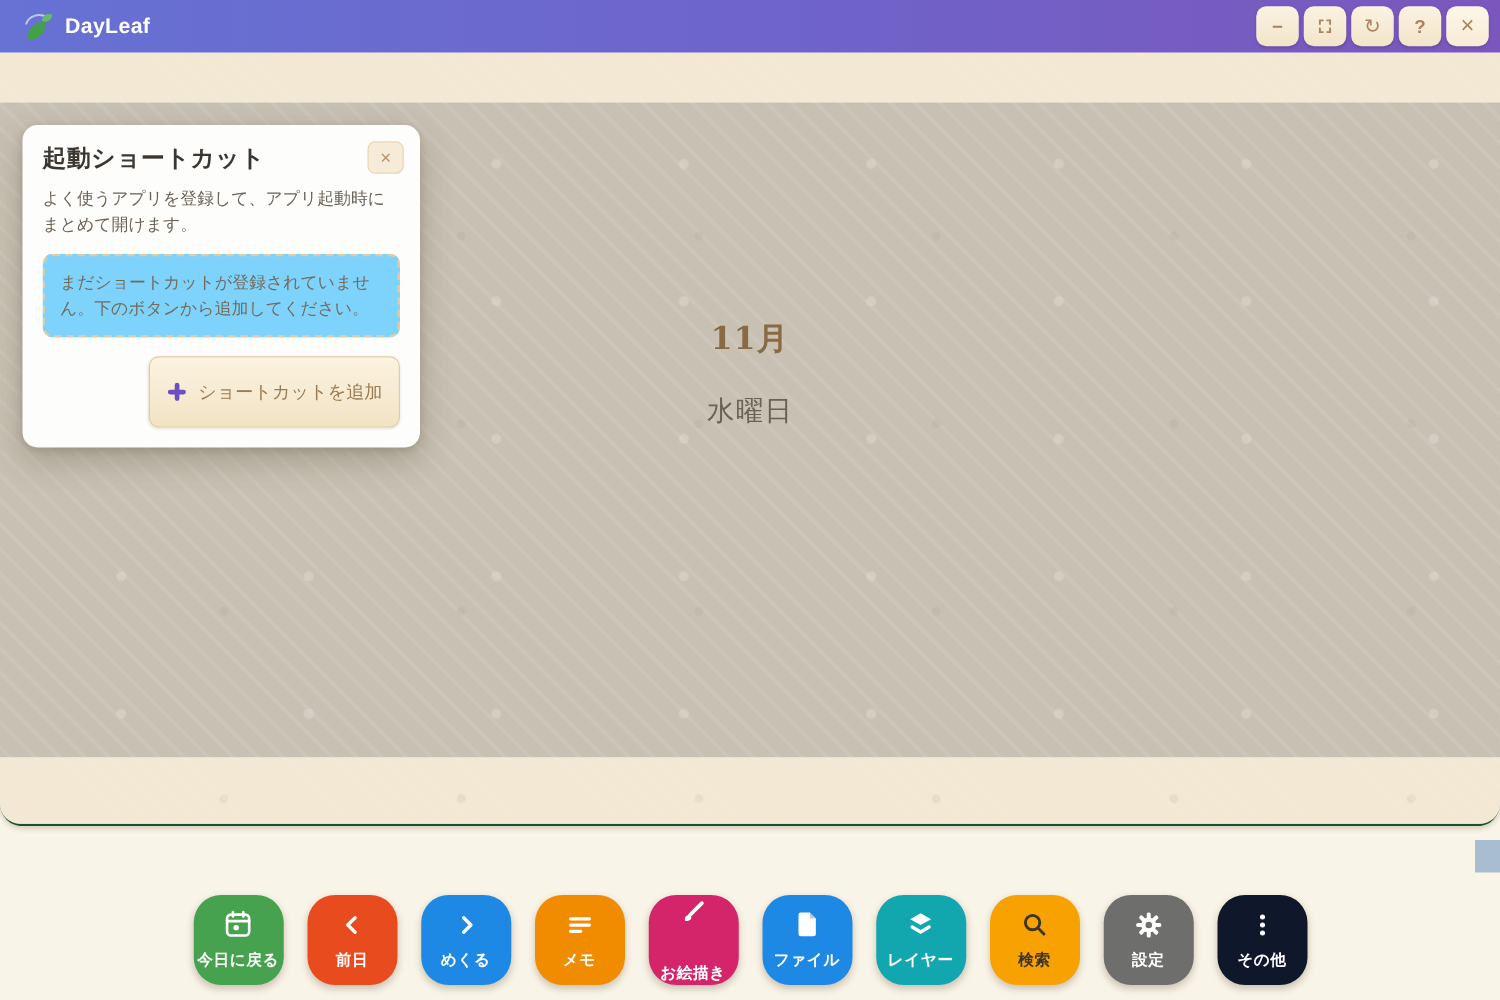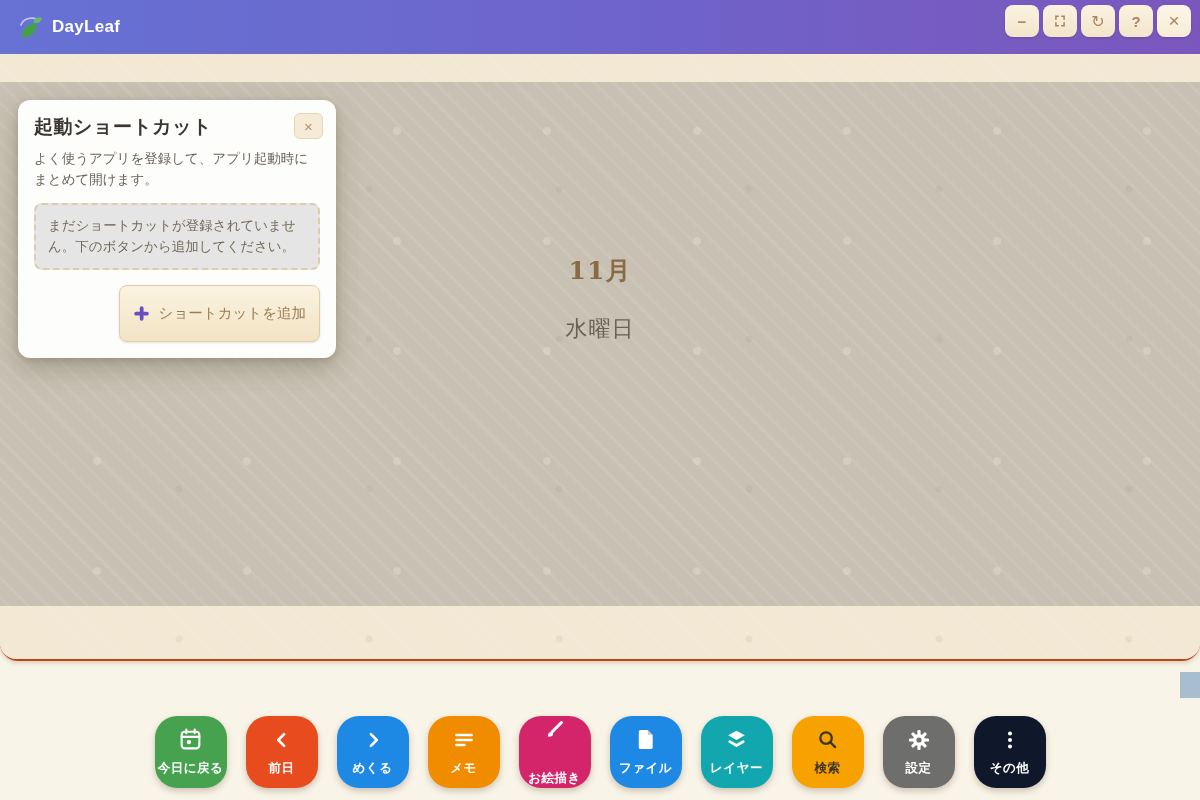--- a/index.html
+++ b/index.html
@@ -5,21 +5,21 @@
   html,body{margin:0;padding:0;}
   body{
     width:1200px;height:800px;position:relative;overflow:hidden;
     background:#f9f4e8;
     font-family:"Liberation Sans","DejaVu Sans",sans-serif;
     -webkit-font-smoothing:antialiased;
   }
 
   
   .titlebar{
-    position:absolute;top:0;left:0;width:1200px;height:54px;
+    position:absolute;top:0;left:0;width:1200px;height:42px;
     background:linear-gradient(90deg,#6672d4 0%,#6f63c9 55%,#7b57bd 100%);
     display:flex;align-items:center;z-index:10;
   }
   .logo{width:27px;height:27px;margin-left:17px;display:flex;align-items:center;justify-content:center;}
   .app-name{color:#ffffff;font-size:17px;font-weight:700;margin-left:8px;letter-spacing:.3px;}
   .win-controls{position:absolute;right:9px;top:5px;display:flex;gap:4px;}
   .win-btn{
     width:34px;height:32px;border-radius:8px;border:0;
     background:linear-gradient(#fbf2e1,#f2e5ca);
     color:#a9845e;display:flex;align-items:center;justify-content:center;
@@ -29,21 +29,21 @@
   }
   .win-btn.close{background:linear-gradient(#fdf6e8,#f7ecd6);font-size:19px;font-weight:400;}
   .win-btn .reload-glyph{font-size:16px;font-weight:400;}
 
   
   .corner-peek{position:absolute;right:0;top:672px;width:20px;height:26px;background:#a9bdd0;z-index:1;}
   .page{
     position:absolute;top:42px;left:0;width:1200px;height:619px;
     border-radius:0 0 18px 18px;z-index:2;
     box-shadow:0 2px 4px rgba(80,60,30,.2);
-    border-bottom:2px solid #c2410c;box-sizing:border-box;
+    border-bottom:2px solid #14532d;box-sizing:border-box;
   }
   .page-margin-top{position:absolute;top:0;left:0;right:0;height:40px;background:#f2e8d3;}
   .page-center{position:absolute;top:40px;left:0;right:0;bottom:53px;background:#c8c1b3;}
   .page-margin-bottom{position:absolute;left:0;right:0;bottom:0;height:53px;background:#f2e8d3;border-radius:0 0 16px 16px;}
   .page-texture{
     position:absolute;inset:0;border-radius:0 0 16px 16px;pointer-events:none;
     background-image:
       repeating-linear-gradient(45deg,rgba(255,255,255,.08) 0 3px,rgba(255,255,255,0) 3px 14px),
       radial-gradient(circle,rgba(255,255,255,.20) 3.5px,rgba(255,255,255,0) 4.5px),
       radial-gradient(circle,rgba(140,120,90,.10) 3px,rgba(140,120,90,0) 4px);
@@ -62,21 +62,21 @@
     box-shadow:0 10px 26px rgba(70,55,30,.28),0 2px 6px rgba(70,55,30,.15);
   }
   .panel-title{font-size:19px;font-weight:700;color:#3b362f;letter-spacing:.5px;}
   .panel-close{
     position:absolute;top:13px;right:13px;width:29px;height:26px;border-radius:6px;
     background:#f6ebd7;border:1px solid #e7d6b6;color:#b8926a;font-size:15px;
     display:flex;align-items:center;justify-content:center;cursor:pointer;
   }
   .panel-desc{margin-top:9px;font-size:13.5px;color:#6b6256;line-height:1.55;}
   .panel-empty{
-    margin-top:12px;border:2px dashed #ddcca9;border-radius:8px;background:#e5e5e5;
+    margin-top:12px;border:2px dashed #ddcca9;border-radius:8px;background:#7dd3fc;
     padding:10px 12px;font-size:13.5px;color:#756a5a;line-height:1.6;
   }
   .panel-footer{margin-top:15px;display:flex;justify-content:flex-end;}
   .add-btn{
     display:inline-flex;align-items:center;gap:9px;padding:18px 13px;border-radius:8px;
     border:1px solid #e0cda6;background:linear-gradient(#fbf3e1,#f2e3c4);
     color:#9a7b52;font-size:14.5px;cursor:pointer;
     font-family:"Liberation Sans","DejaVu Sans",sans-serif;
     box-shadow:0 1px 2px rgba(120,95,55,.18);
   }

